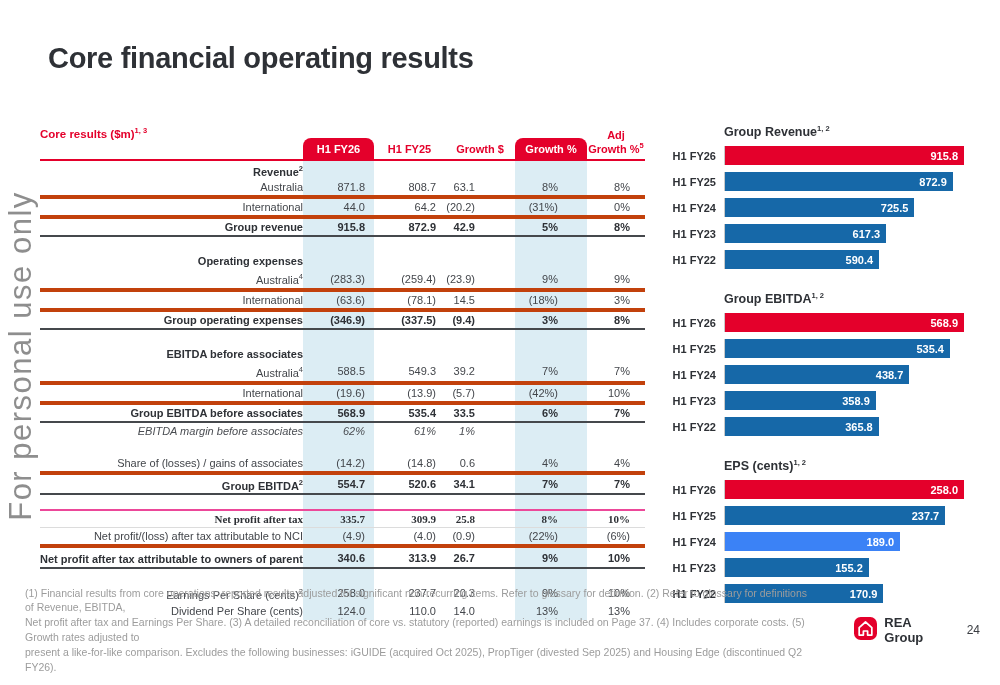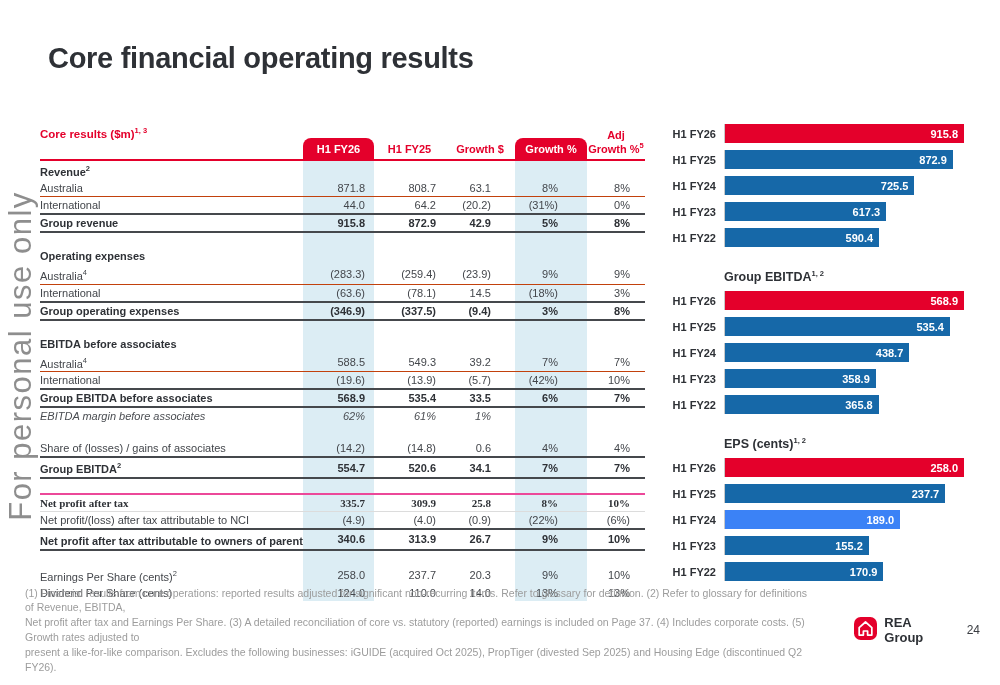--- a/index.html
+++ b/index.html
@@ -26,28 +26,28 @@
   col.w-c2{width:70px;} col.w-c3{width:72px;} col.w-c4{width:58px;}
   thead th { vertical-align:bottom; border-bottom:2px solid #E4002B; height:22px; }
   th.h-label { text-align:left; color:#E4002B; font-size:11.5px; font-weight:700; padding-bottom:19px; }
   th.h-num   { text-align:center; color:#E4002B; font-size:11px; font-weight:700; padding-bottom:4px; }
   th.h-pillcell { padding:0; }
   .pill {
     display:block; background:#E4002B; color:#fff; border-radius:8px 8px 0 0;
     font-size:11px; font-weight:700; text-align:center; padding:5px 0 4px;
   }
   tbody td { font-size:11px; color:#43464b; height:17px; line-height:16px; padding:0; white-space:nowrap; overflow:hidden; }
-  td.c-label { text-align:left; }
+  td.c-label { text-align:right; }
   td.c-num { text-align:right; }
   td.c0 { padding-right:9px; }  td.c1 { padding-right:9px; }
-  td.c2 { padding-right:24px; } td.c3 { padding-right:29px; }
+  td.c2 { padding-right:40px; } td.c3 { padding-right:29px; }
   td.c4 { padding-right:15px; }
   td.band { background:#DCEDF4; }
   tr.r-section td { font-weight:700; color:#2e3136; }
-  tr.r-detail td  { border-bottom:1px solid #c2410c; }
+  tr.r-detail td  { border-bottom:4px solid #c2410c; }
   tr.r-total td   { font-weight:700; color:#2e3136; border-top:2px solid #45484c; border-bottom:2px solid #45484c; }
   tr.r-boldtop td { font-weight:700; color:#2e3136; border-top:2px solid #ec4899; border-bottom:1px solid #dcdcdc;font-family:Liberation Serif, serif; }
   tr.r-italic td  { font-style:italic; color:#4a4d52; }
   tr.r-blank td   { height:16px; }
   sup { font-size:7.5px; }
   
   .charts { position:absolute; left:664px; top:124px; width:300px; }
   .chart { margin-bottom:22px; }
   .chart-title { margin-left:60px; font-size:12.5px; font-weight:700; color:#2e3136; margin-bottom:7px; }
   .bar-row { display:flex; align-items:center; height:19px; margin-bottom:7px; }
@@ -293,20 +293,21 @@
           <td class="c-num c1">110.0</td>
           <td class="c-num c2">14.0</td>
           <td class="c-num c3 band">13%</td>
           <td class="c-num c4">13%</td>
         </tr>
       </tbody>
   </table>
 
   <div class="charts">
       <div class="chart">
+        <div class="chart-title"><span>Group Revenue</span><sup>1, 2</sup></div>
         <div class="bar-row">
           <div class="bar-label">H1 FY26</div>
           <div class="bar-area">
             <div class="bar" style="width: 100%; background: rgb(228, 0, 43);">
               <span class="bar-value">915.8</span>
             </div>
           </div>
         </div>
         <div class="bar-row">
           <div class="bar-label">H1 FY25</div>

